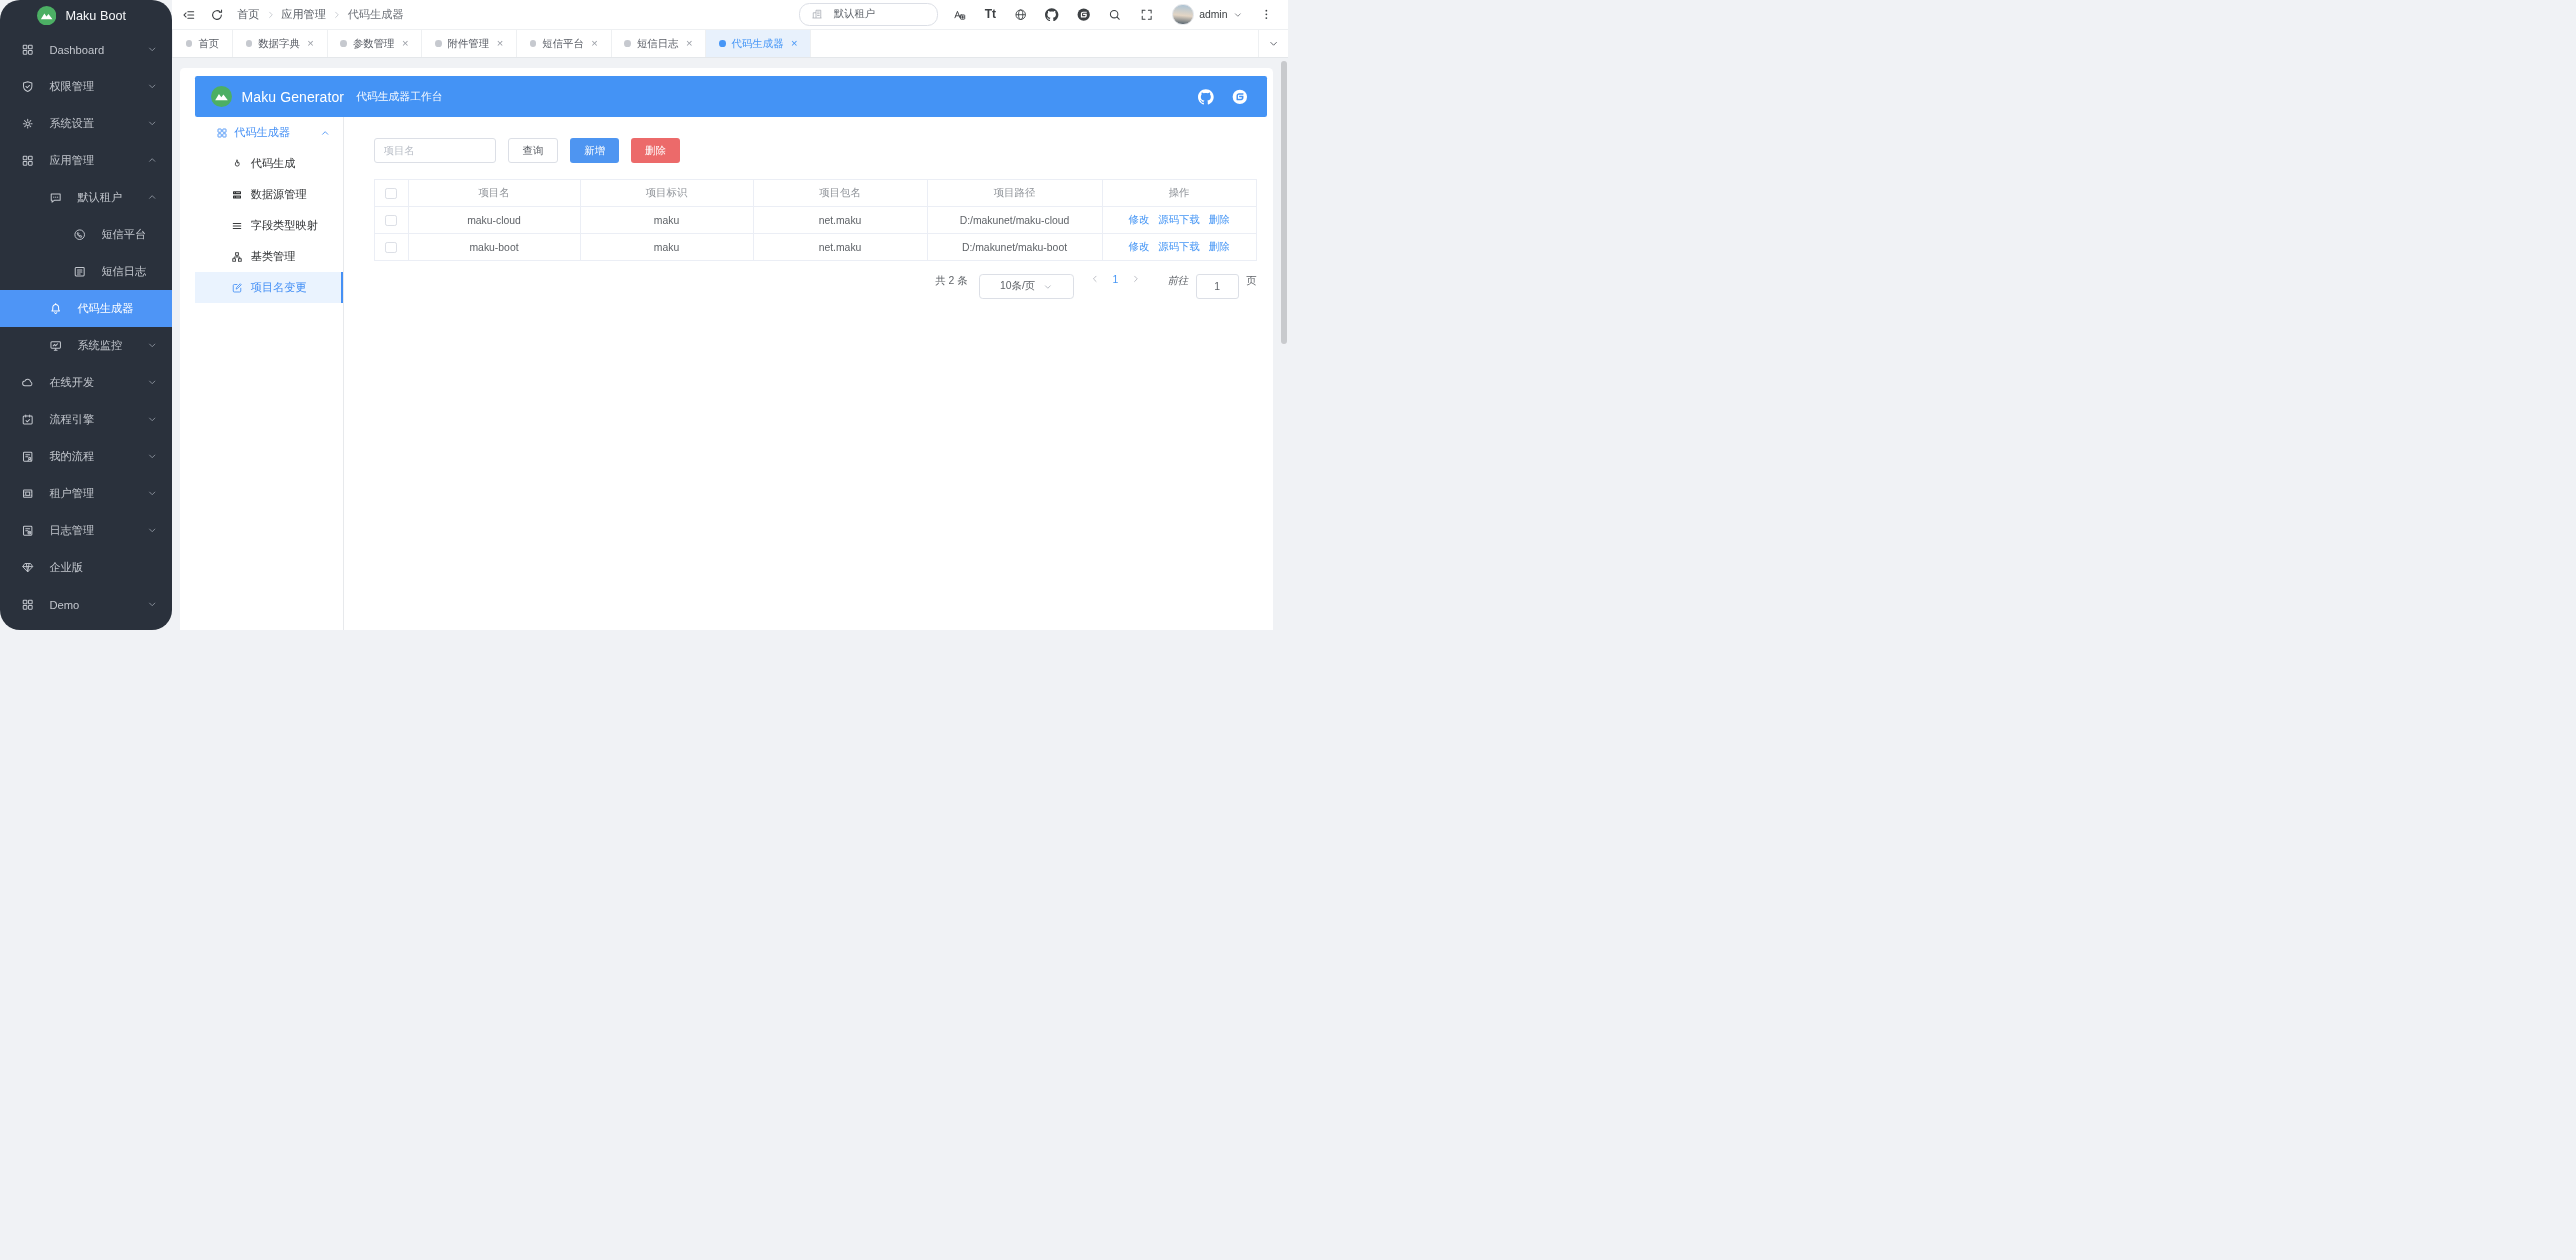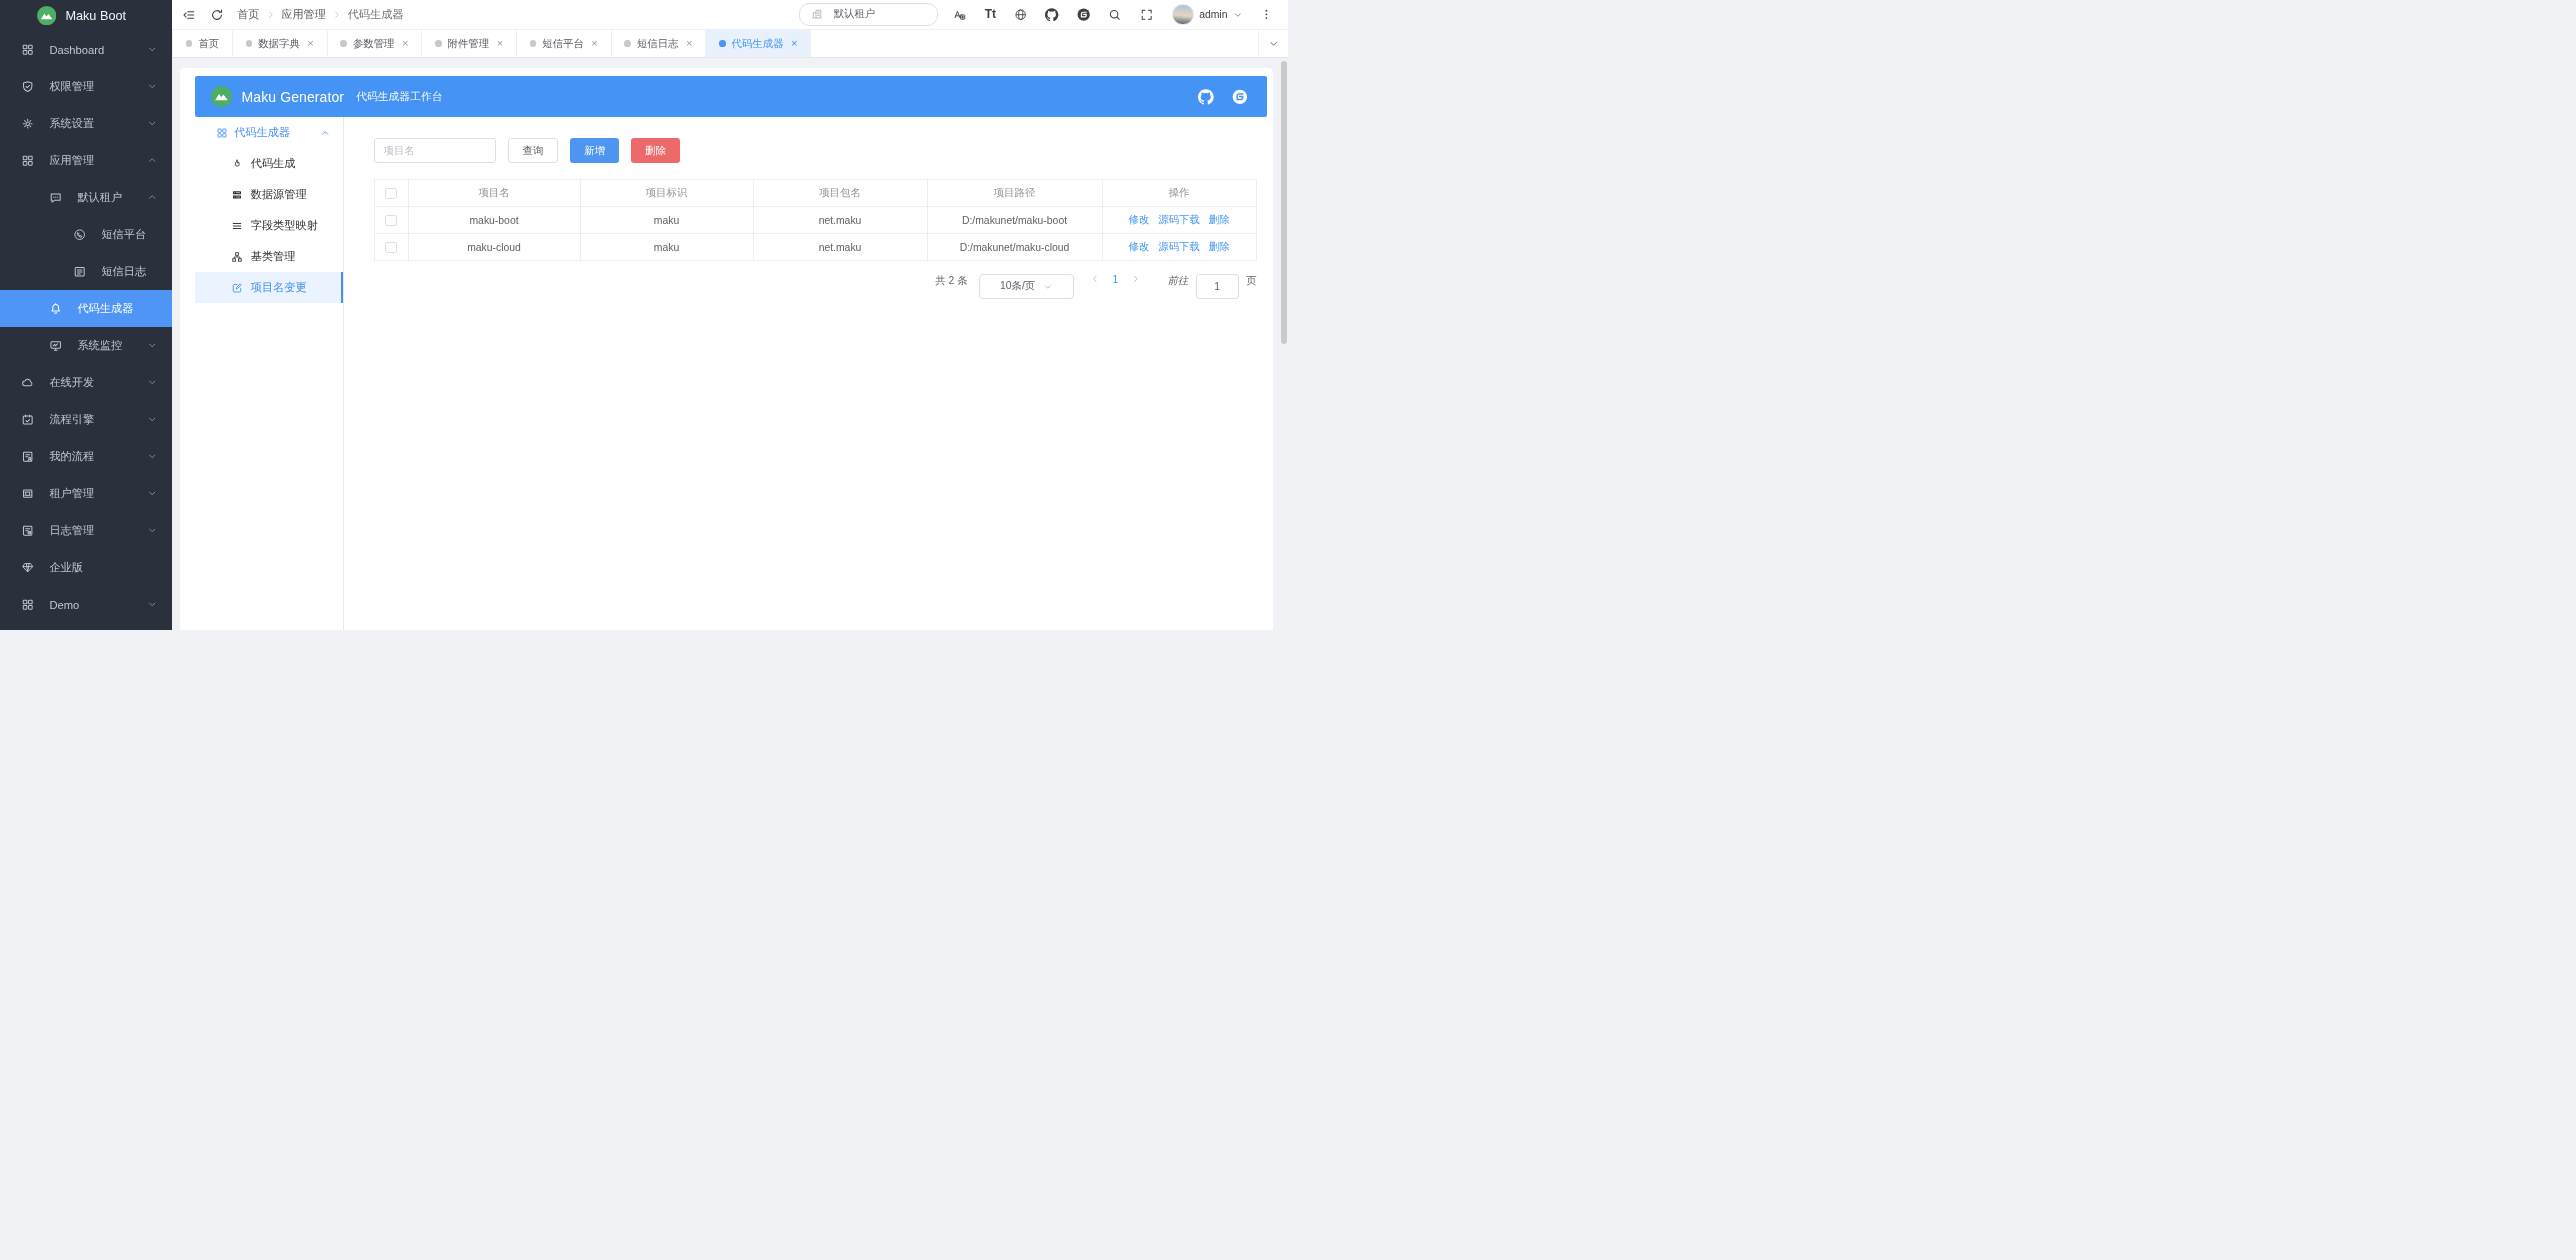--- a/index.html
+++ b/index.html
@@ -4,21 +4,21 @@
 <style>
   * { box-sizing: border-box; margin: 0; padding: 0; }
   html,body { width: 1288px; height: 630px; overflow: hidden; }
   body {
     font-family: "Liberation Sans", "DejaVu Sans", sans-serif;
     font-size: 10.4px; color: #303133; background: #f0f2f5;
   }
   .app { display: flex; width: 100%; height: 100%; }
 
   
-  .sidebar { width: 172px; flex-shrink: 0; background: #2a313c; display: flex; flex-direction: column; }
+  .sidebar { width: 172px; flex-shrink: 0; background: #2a313c; display: flex; flex-direction: column; border-radius: 20px; }
   .logo-row { height: 31px; display: flex; align-items: center; gap: 9px; padding-left: 37px; color: #f5f6f8; font-size: 12.7px; }
   .logo-ic { width: 19.4px; height: 19.4px; }
   .logo-ic svg { width: 100%; height: 100%; display: block; }
   .side-menu { flex: 1; overflow: hidden; }
   .m-item { height: 37px; display: flex; align-items: center; gap: 15px; color: #c3c7ce; font-size: 11.2px; cursor: pointer; }
   .m-item.d1 { padding-left: 21px; }
   .m-item.d2 { padding-left: 49px; }
   .m-item.d3 { padding-left: 73px; }
   .m-item.active { background: #4e95f6; color: #ffffff; }
   .mi-icon { width: 13.4px; height: 13.4px; flex-shrink: 0; }
@@ -670,32 +670,32 @@
                     <th class="col-name">项目名</th>
                     <th class="col-code">项目标识</th>
                     <th class="col-pkg">项目包名</th>
                     <th class="col-path">项目路径</th>
                     <th>操作</th>
                   </tr>
                 </thead>
               <tbody>
                   <tr>
                     <td><span class="checkbox"></span></td>
+                    <td>maku-cloud</td>
+                    <td>maku</td>
+                    <td>net.maku</td>
+                    <td>D:/makunet/maku-cloud</td>
+                    <td class="row-actions"><a>修改</a><a>源码下载</a><a>删除</a></td>
+                  </tr>
+                  <tr>
+                    <td><span class="checkbox"></span></td>
                     <td>maku-boot</td>
                     <td>maku</td>
                     <td>net.maku</td>
                     <td>D:/makunet/maku-boot</td>
-                    <td class="row-actions"><a>修改</a><a>源码下载</a><a>删除</a></td>
-                  </tr>
-                  <tr>
-                    <td><span class="checkbox"></span></td>
-                    <td>maku-cloud</td>
-                    <td>maku</td>
-                    <td>net.maku</td>
-                    <td>D:/makunet/maku-cloud</td>
                     <td class="row-actions"><a>修改</a><a>源码下载</a><a>删除</a></td>
                   </tr>
                 </tbody>
             </table>
 
             <div class="pagination">
               <span class="pg-total">共 2 条</span>
               <div class="pg-size">
                 <span>10条/页</span>
                 <span class="ci">

